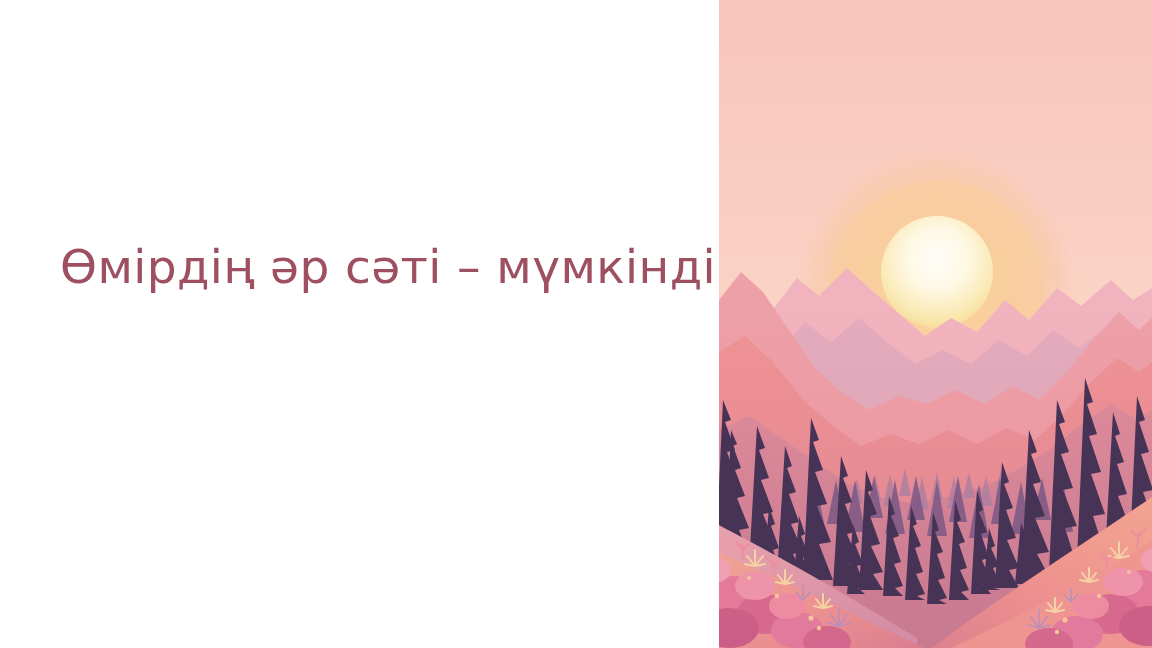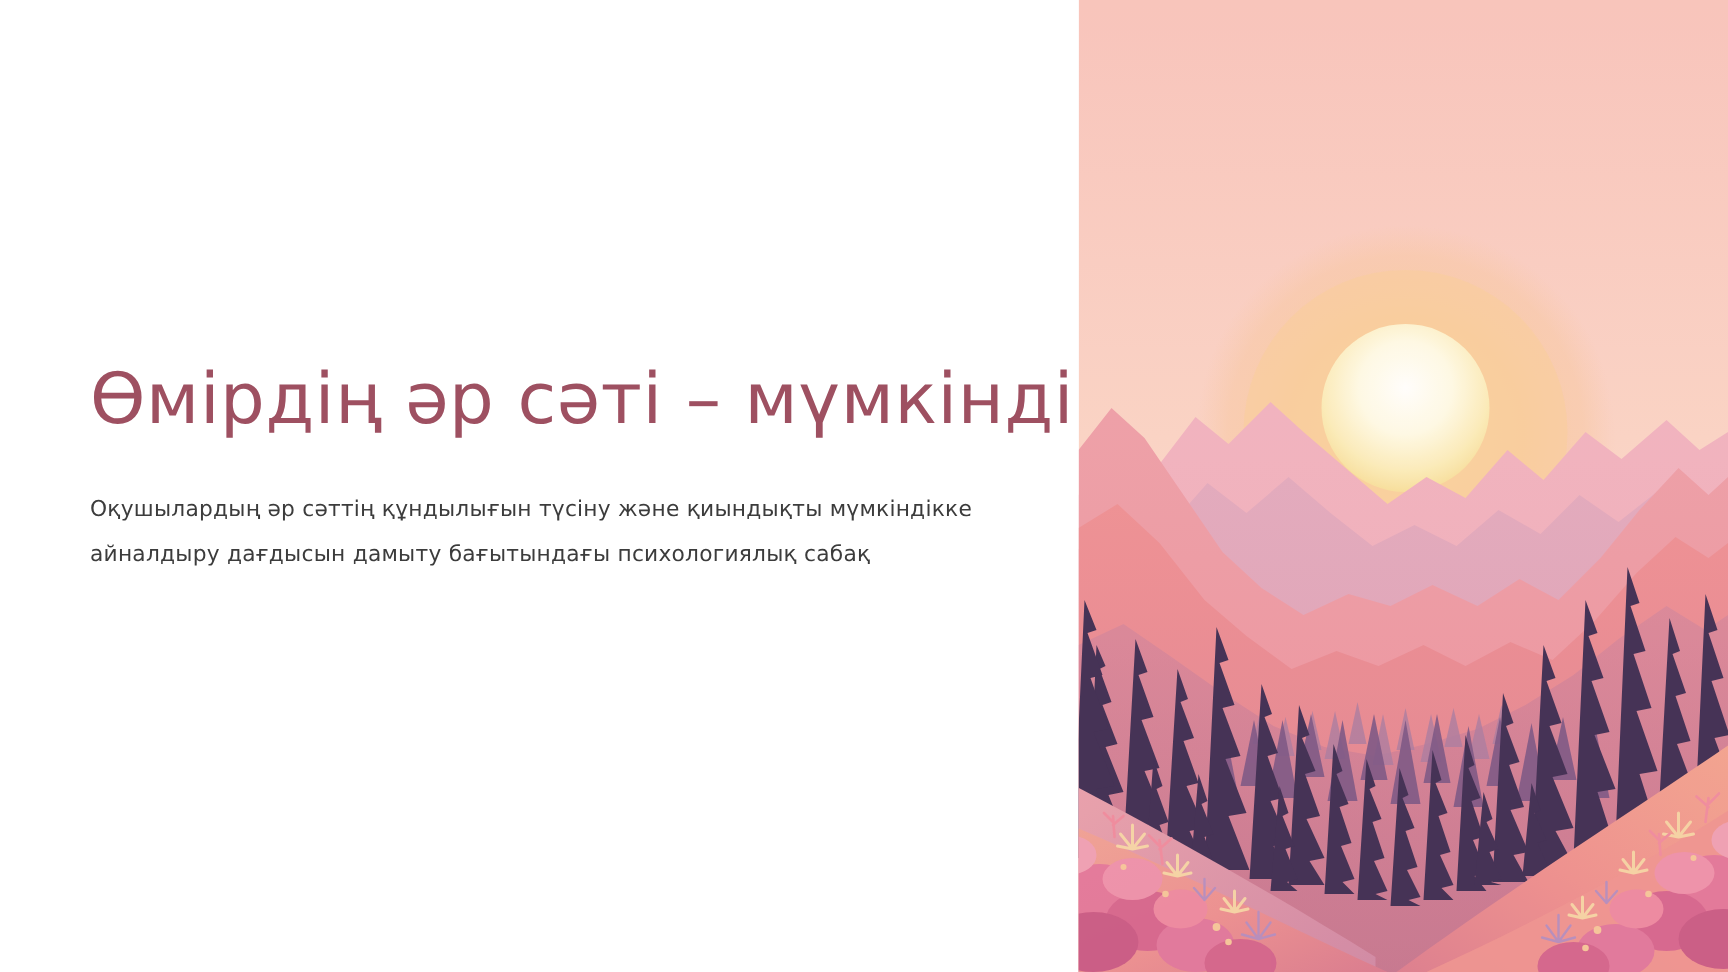--- a/index.html
+++ b/index.html
@@ -75,21 +75,20 @@
 </style>
 </head>
 <body>
 
 <div id="slide">
 
   <div id="text-panel">
 
     <h1 id="slide-title">Өмірдің әр сәті – мүмкіндік</h1>
 
-    <p id="slide-subtitle">Оқушылардың әр сәттің құндылығын түсіну және қиындықты мүмкіндікке айналдыру дағдысын дамыту бағытындағы психологиялық сабақ</p>
 
   </div>
 
   <div id="illustration-panel">
     <svg id="illustration-svg" viewBox="0 0 433 648" preserveAspectRatio="xMidYMid slice" xmlns="http://www.w3.org/2000/svg">
       <defs>
         <linearGradient id="skyGrad" x1="0" y1="0" x2="0" y2="1">
           <stop offset="0%" stop-color="#F8C4BC"></stop>
           <stop offset="45%" stop-color="#FAD3C6"></stop>
           <stop offset="75%" stop-color="#FBE0D1"></stop>

